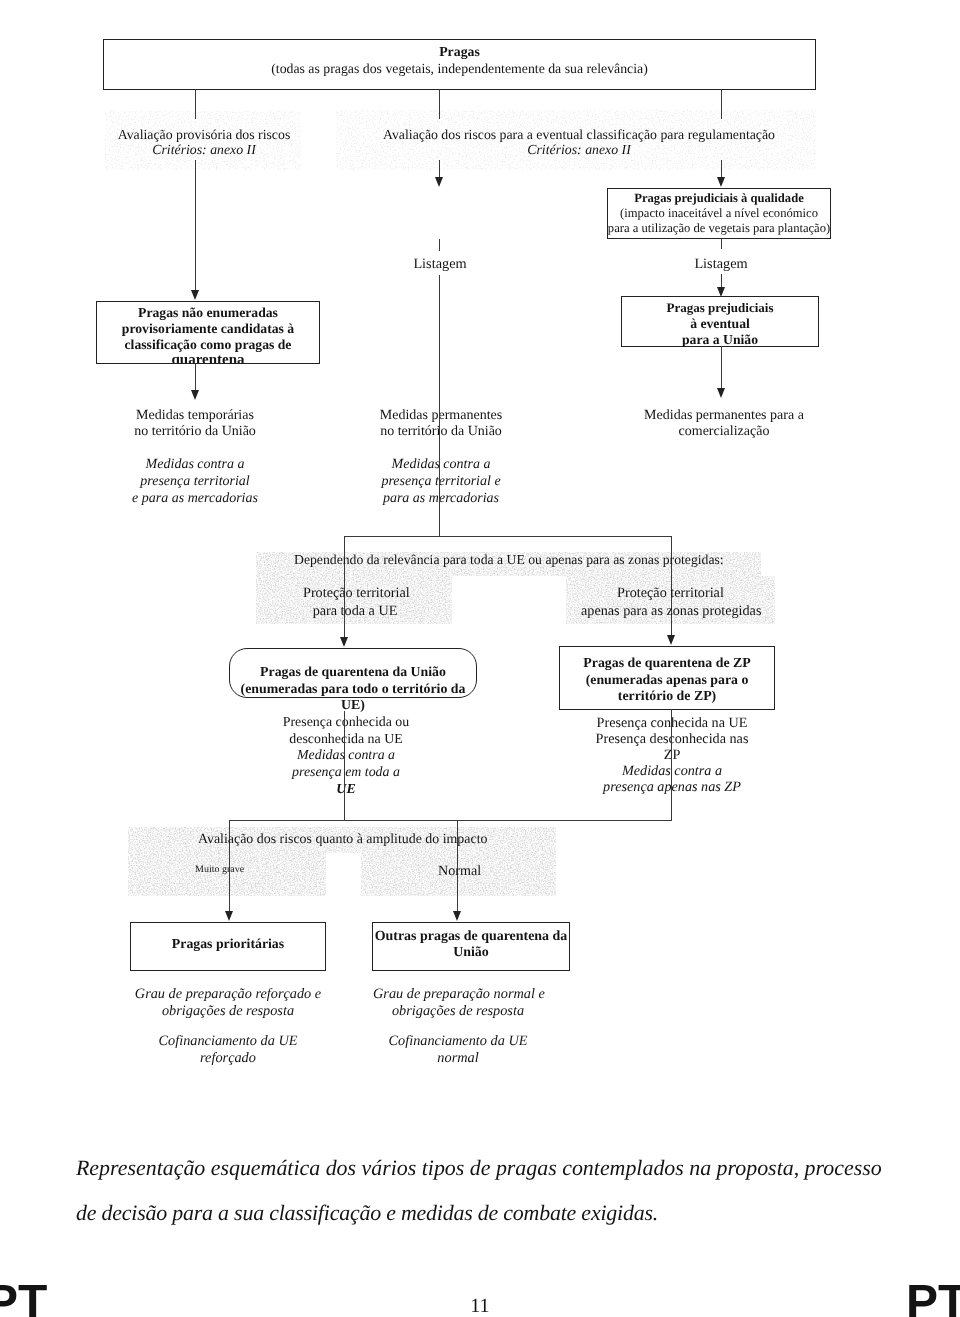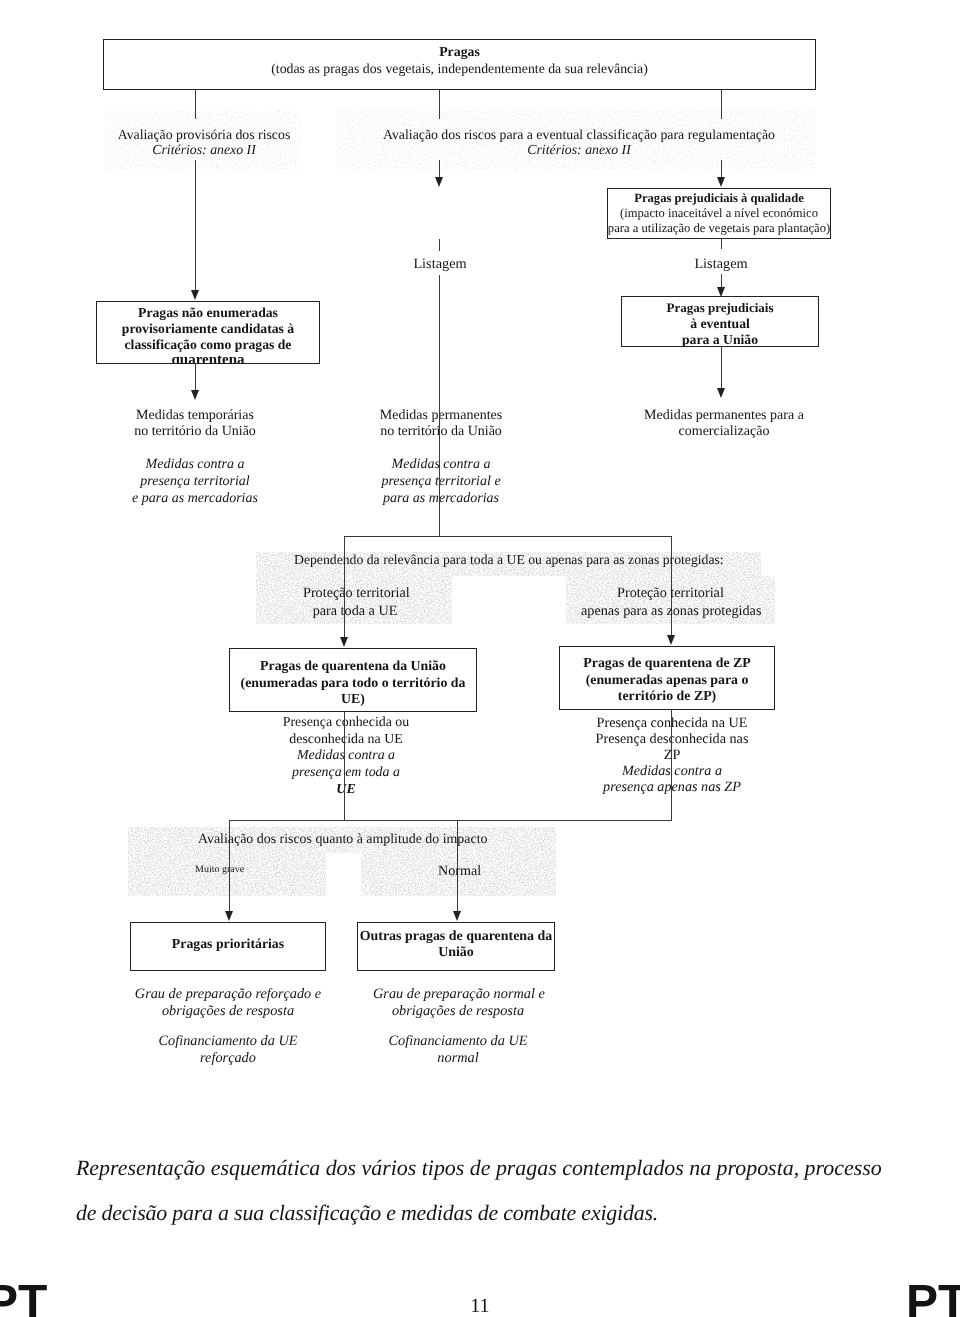--- a/index.html
+++ b/index.html
@@ -173,21 +173,21 @@
 
   <div class="lbl" style="left:303px;top:585px;width:104px;font-size:14.2px;line-height:1.24;">
     <div>Proteção territorial</div>
     <div>para toda a UE</div>
   </div>
   <div class="lbl" style="left:581px;top:585px;width:179px;font-size:14.2px;line-height:1.24;">
     <div>Proteção territorial</div>
     <div>apenas para as zonas protegidas</div>
   </div>
 
-  <div class="box" style="left:229px;top:648px;width:248px;height:64px;flex-direction:column;line-height:1.2;overflow:visible;justify-content:flex-start;padding-top:9px;">
+  <div class="box" style="left:229px;top:648px;width:248px;height:50px;flex-direction:column;line-height:1.2;overflow:visible;justify-content:flex-start;padding-top:15px;border-radius:18px;">
     <div style="font-weight:bold;font-size:13.85px;">Pragas de quarentena da União</div>
     <div style="font-weight:bold;font-size:13.85px;">(enumeradas para todo o território da</div>
     <div style="font-weight:bold;font-size:13.85px;">UE)</div>
   </div>
   <div class="box" style="left:559px;top:646px;width:216px;height:64px;flex-direction:column;line-height:1.2;overflow:visible;justify-content:flex-start;padding-top:8px;">
     <div style="font-weight:bold;font-size:13.85px;">Pragas de quarentena de ZP</div>
     <div style="font-weight:bold;font-size:13.85px;">(enumeradas apenas para o</div>
     <div style="font-weight:bold;font-size:13.85px;">território de ZP)</div>
   </div>
 
@@ -214,21 +214,21 @@
   <div class="vline" style="left:457px;top:820px;height:99px;"></div>
   <div class="arrow" style="left:452.5px;top:911px;"></div>
 
   <div class="lbl" style="left:198px;top:832px;width:300px;font-size:13.9px;text-align:left;">Avaliação dos riscos quanto à amplitude do impacto</div>
   <div class="lbl" style="left:195px;top:864px;width:80px;font-size:10px;text-align:left;">Muito grave</div>
   <div class="lbl" style="left:438px;top:864px;width:70px;font-size:14.1px;text-align:left;">Normal</div>
 
   <div class="box" style="left:130px;top:922px;width:196px;height:49px;align-items:flex-start;padding-top:13px;">
     <div style="font-weight:bold;font-size:13.8px;">Pragas prioritárias</div>
   </div>
-  <div class="box" style="left:357px;top:922px;width:198px;height:49px;flex-direction:column;line-height:1.17;justify-content:flex-start;padding-top:6px;">
+  <div class="box" style="left:372px;top:922px;width:198px;height:49px;flex-direction:column;line-height:1.17;justify-content:flex-start;padding-top:6px;">
     <div style="font-weight:bold;font-size:13.95px;">Outras pragas de quarentena da</div>
     <div style="font-weight:bold;font-size:13.95px;">União</div>
   </div>
 
   <div class="lbl" style="left:134px;top:986px;width:188px;font-size:14.3px;line-height:1.17;font-style:italic;">
     <div>Grau de preparação reforçado e</div>
     <div>obrigações de resposta</div>
   </div>
   <div class="lbl" style="left:134px;top:1033px;width:188px;font-size:14.3px;line-height:1.17;font-style:italic;">
     <div>Cofinanciamento da UE</div>

